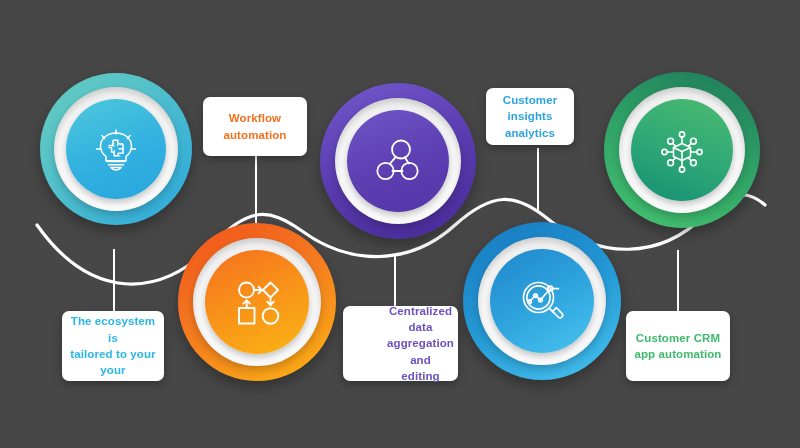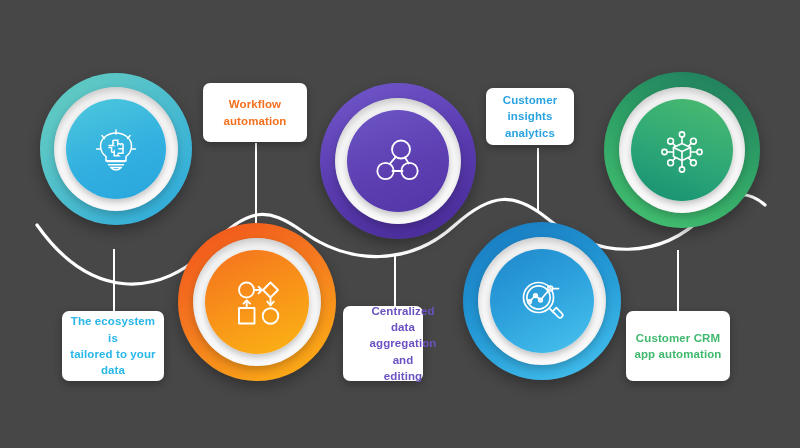--- a/index.html
+++ b/index.html
@@ -122,21 +122,21 @@
           <path d="M33 25.8 v4.4 h-4.4 a1.6 1.6 0 0 0 0 2.6 h-4.4 v-4.1 a1.6 1.6 0 0 1 -2.6 0 v-4.1 h-2.6"></path>
         </svg>
       </div>
     </div>
   </div>
 
   <div class="callout" style="left:62px; top:311px; width:102px; height:70px;">
     <span style="color: rgb(41, 182, 232);">
       <span>The ecosystem is</span><br>
       <span>tailored to your</span><br>
-      <span>data</span>
+      <span>your</span>
     </span>
   </div>
 
   <div class="node" style="left:178px; top:223px; width:158px; height:158px;
               background: linear-gradient(150deg, #f1511b 0%, #f4791f 45%, #fcb614 100%);">
     <div class="ring-white" style="width:128px; height:128px;">
       <div class="core" style="width:104px; height:104px;
                   background: linear-gradient(155deg, #f4711f 0%, #f89019 45%, #fbb514 100%);">
         <svg width="56" height="56" viewBox="0 0 56 56" fill="none" stroke="#ffffff" stroke-width="1.9" stroke-linecap="round" stroke-linejoin="round">
           <circle cx="17.5" cy="16" r="7.5"></circle>
@@ -147,21 +147,21 @@
           <path d="M29.6 12.8 l3.3 3.2 l-3.3 3.3"></path>
           <path d="M41.5 8.5 l7.5 7.5 l-7.5 7.5 l-7.5 -7.5 z"></path>
           <path d="M41.5 24.5 v6.8"></path>
           <path d="M38.2 27.6 l3.3 3.6 l3.3 -3.6"></path>
           <circle cx="41.5" cy="42" r="7.8"></circle>
         </svg>
       </div>
     </div>
   </div>
 
-  <div class="callout" style="left:203px; top:83px; width:104px; height:59px;">
+  <div class="callout" style="left:203px; top:97px; width:104px; height:59px;">
     <span style="color: rgb(244, 112, 31);">
       <span>Workflow</span><br>
       <span>automation</span>
     </span>
   </div>
 
   <div class="node" style="left:320px; top:83px; width:156px; height:156px;
               background: linear-gradient(160deg, #7258cb 0%, #5a3cb0 50%, #472a96 100%);">
     <div class="ring-white" style="width:126px; height:126px;">
       <div class="core" style="width:102px; height:102px;
@@ -171,21 +171,21 @@
           <circle cx="14.5" cy="37" r="8.2"></circle>
           <circle cx="38.5" cy="37" r="8.2"></circle>
           <path d="M24.8 22.8 l-6 7"></path>
           <path d="M34 23.3 l3.6 6.2"></path>
           <path d="M21.5 37 h10"></path>
         </svg>
       </div>
     </div>
   </div>
 
-  <div class="callout" style="left:343px; top:306px; width:80px; height:75px;padding-left:48px;">
+  <div class="callout" style="left:343px; top:306px; width:115px; height:75px;padding-left:48px;">
     <span style="color: rgb(106, 82, 192);">
       <span>Centralized data</span><br>
       <span>aggregation and</span><br>
       <span>editing</span>
     </span>
   </div>
 
   <div class="node" style="left:463px; top:222px; width:158px; height:158px;
               background: linear-gradient(155deg, #1678bf 0%, #2499d5 50%, #46c4f0 100%);">
     <div class="ring-white" style="width:128px; height:128px;">

